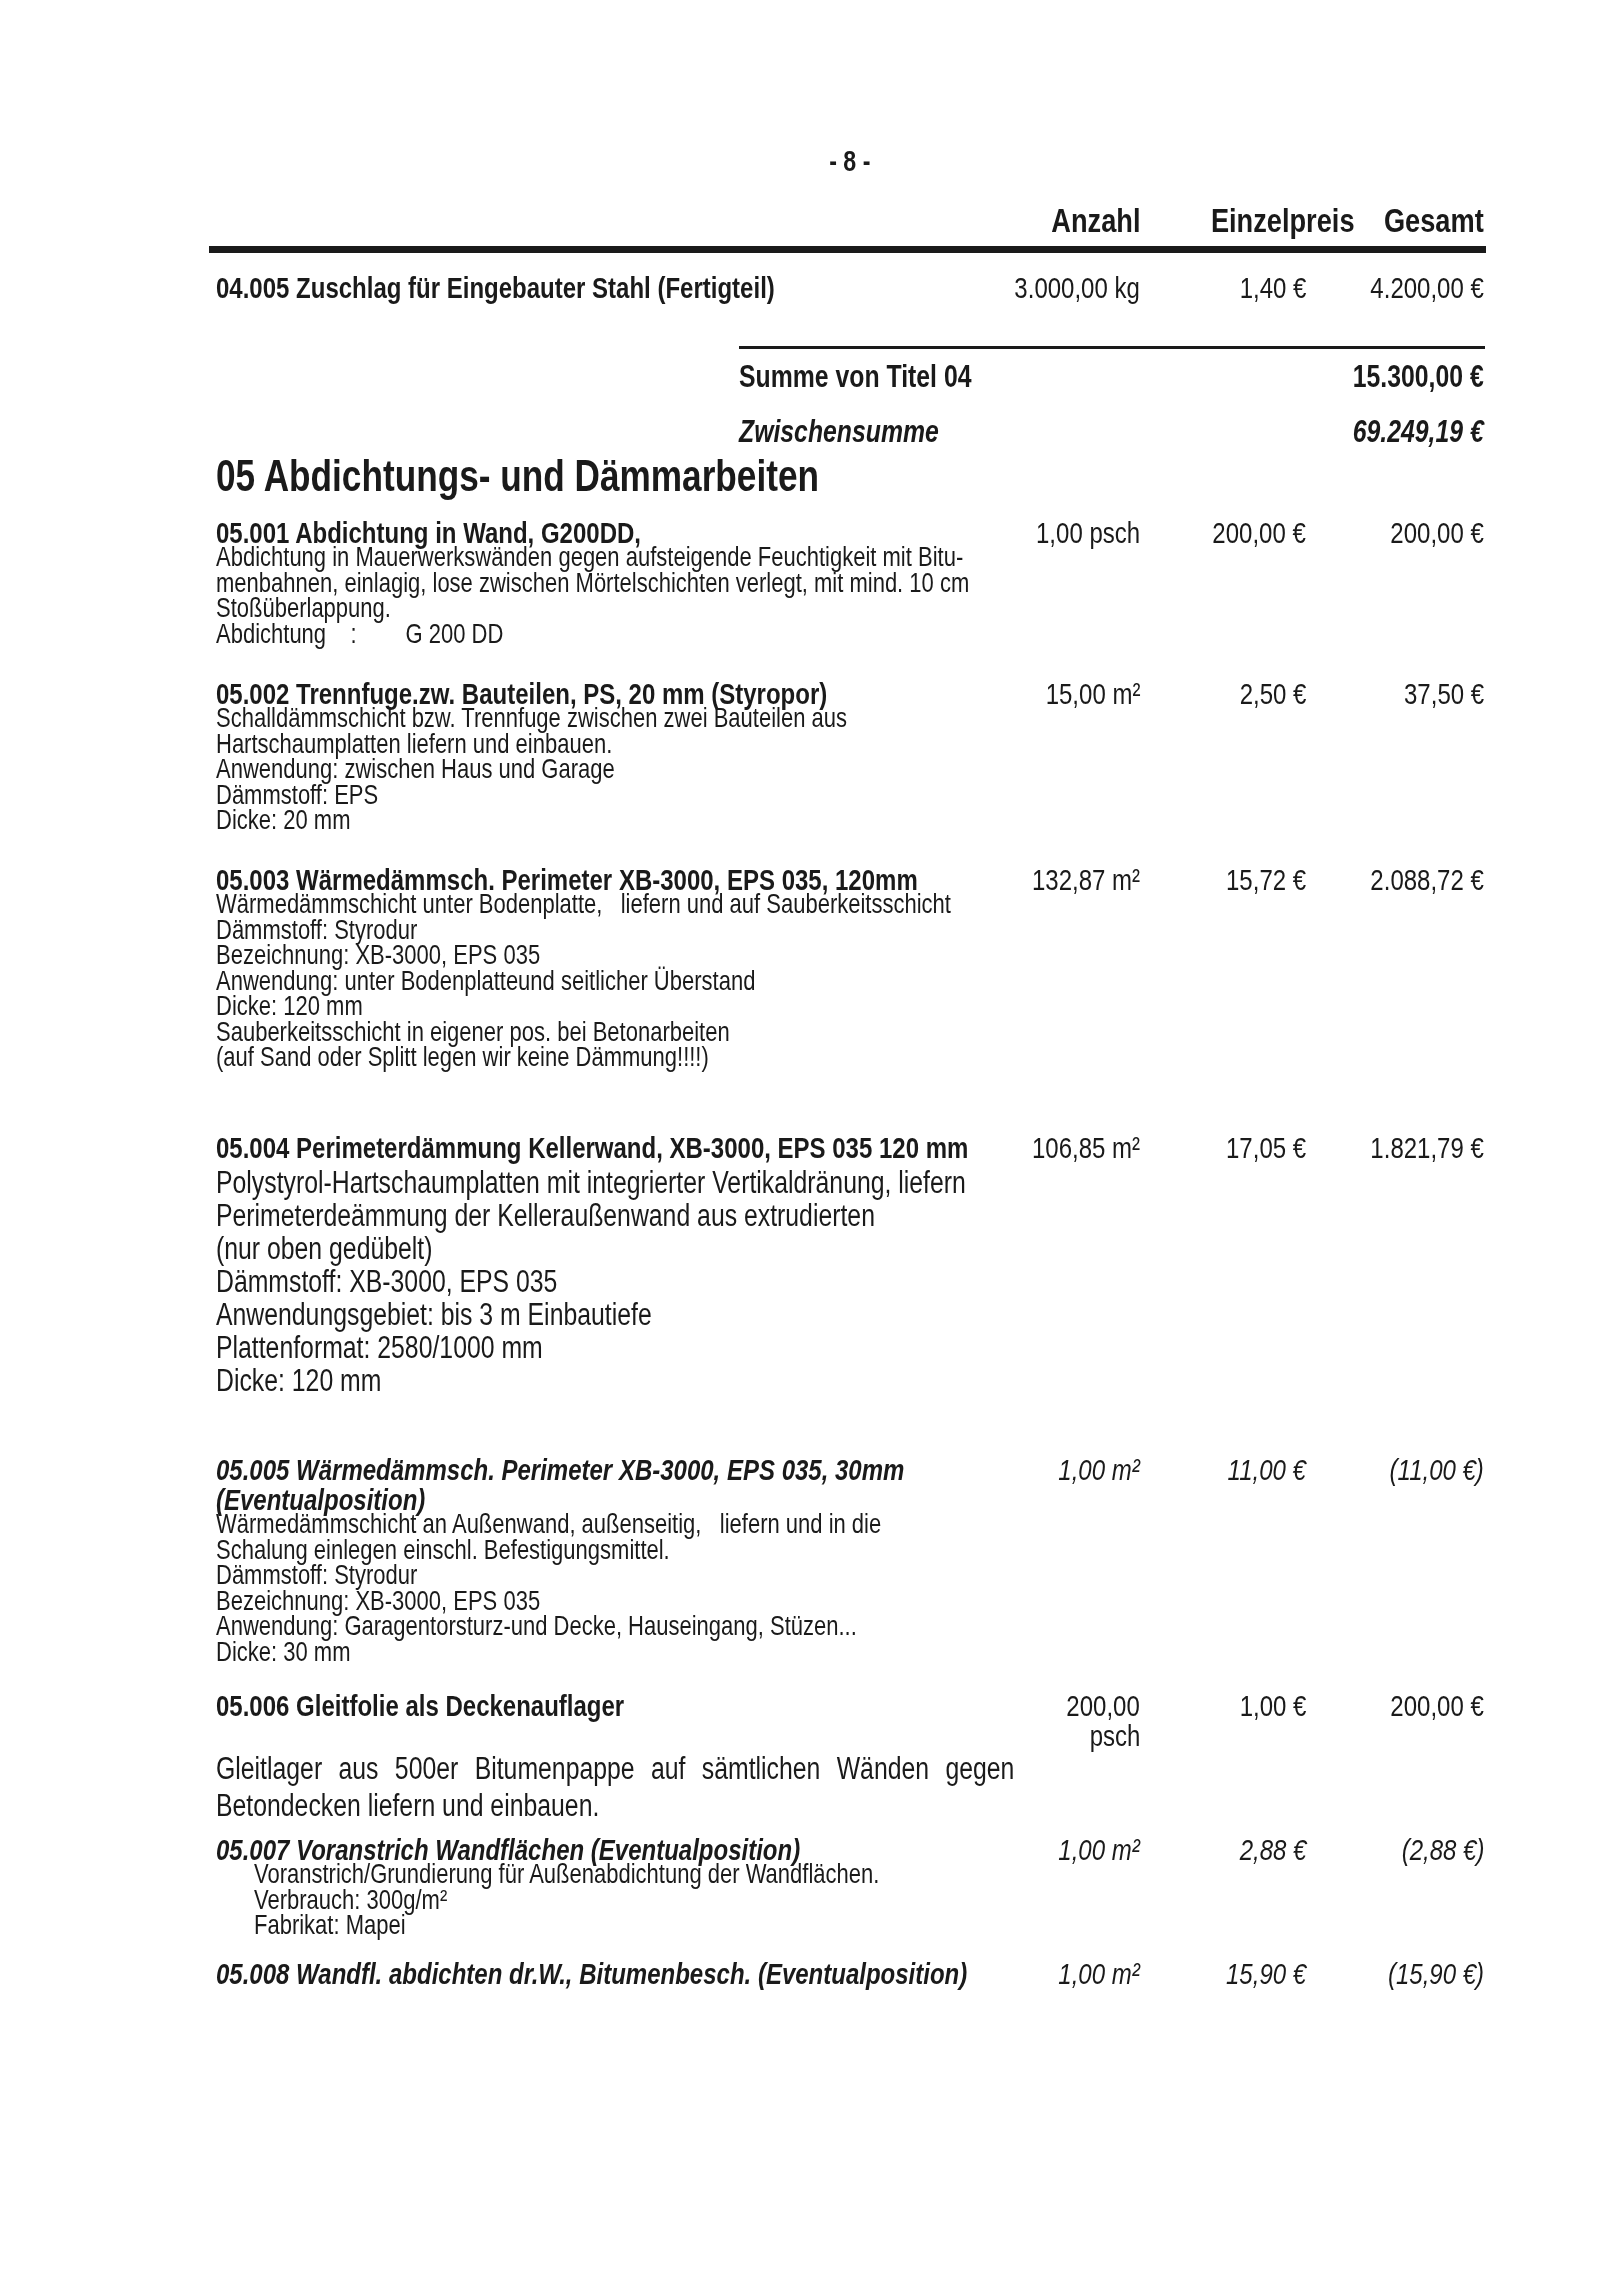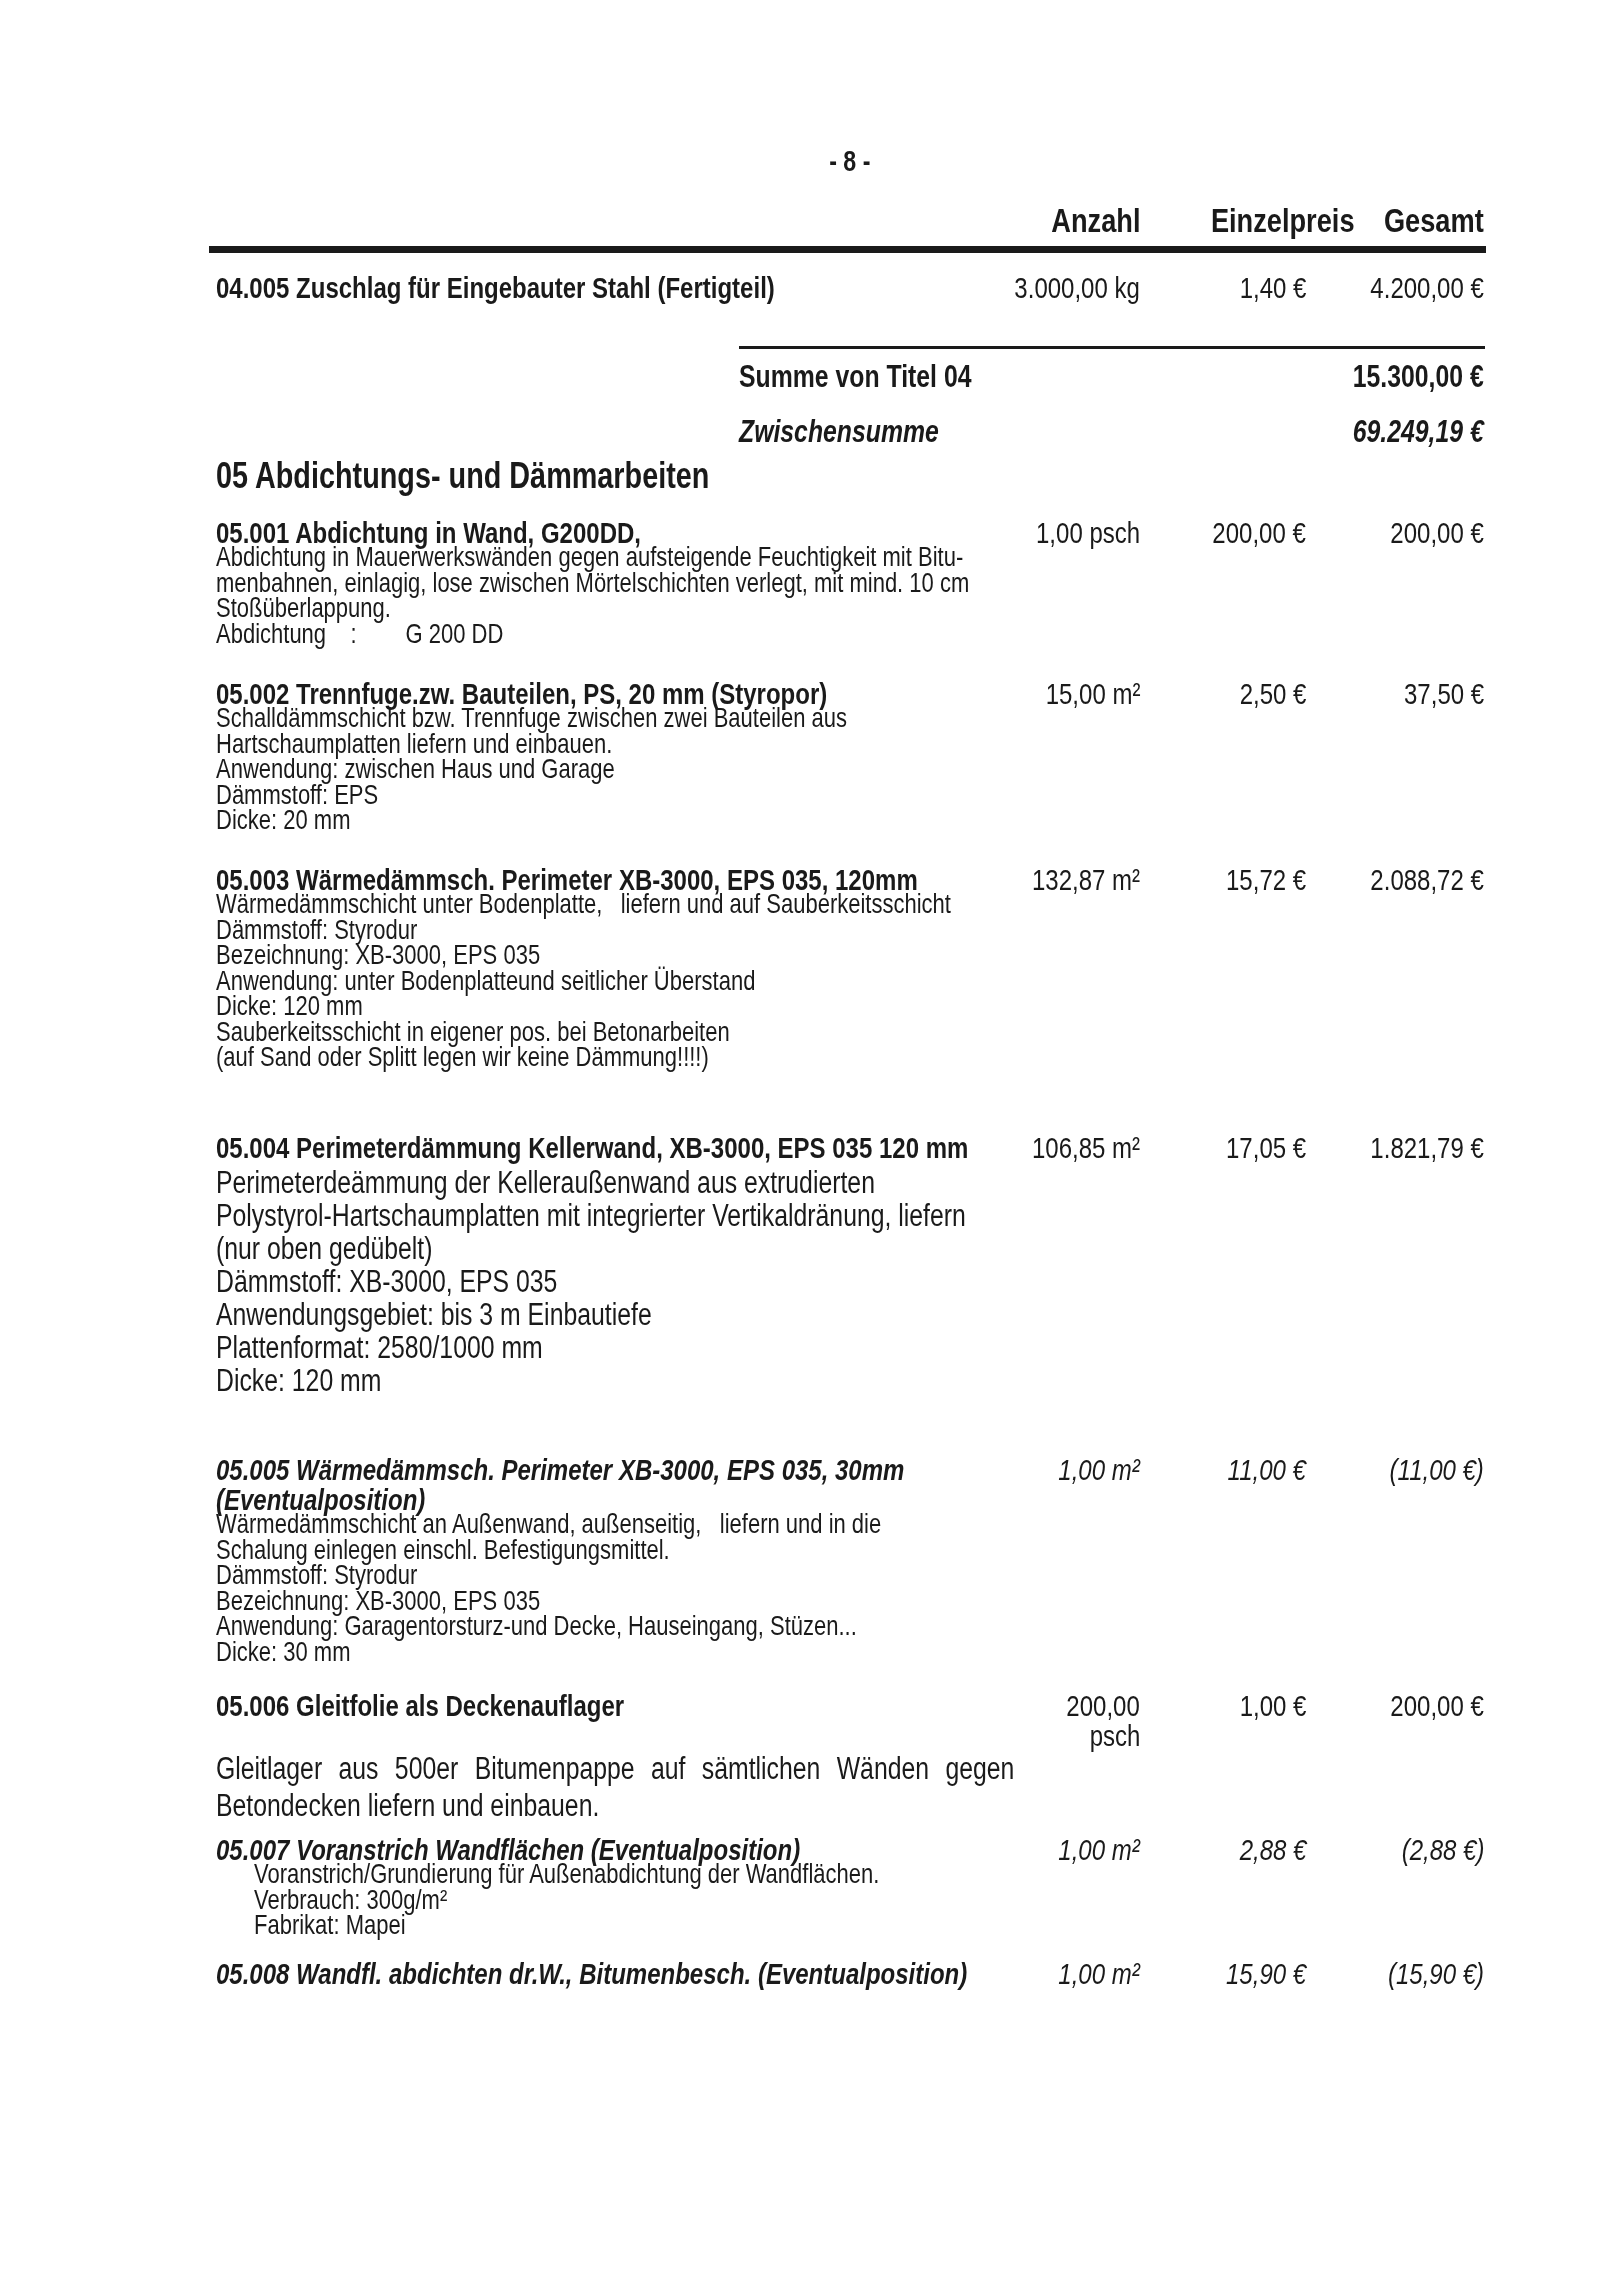--- a/index.html
+++ b/index.html
@@ -21,21 +21,21 @@
   .c-g{position:absolute;left:1104px;top:0;width:164px;text-align:right;}
   .c-a .cx,.c-e .cx,.c-g .cx{transform-origin:100% 50%;}
   .lbl{position:absolute;left:523px;top:0;}
 
   .pn{top:145px;font-size:29px;line-height:33px;}
   .hdr{top:204px;font-size:34px;line-height:33px;}
   .rule-thick{left:209px;top:246px;width:1277px;height:7.2px;background:#1a1a1a;}
   .rule-thin{left:739px;top:346px;width:746px;height:2.6px;background:#1a1a1a;}
   .sumrow{top:360px;font-size:31px;line-height:33px;}
   .subrow{top:415px;font-size:31px;line-height:33px;}
-  .headrow{top:458px;font-size:36px;line-height:35px;}
+  .headrow{top:458px;font-size:44px;line-height:35px;}
 
   .item{position:absolute;left:216px;width:1267px;}
   .item .title{position:absolute;left:0;top:0;width:877px;font-weight:bold;font-size:30px;line-height:30px;}
   .item .nums{font-size:30px;line-height:30px;}
   .item .desc{position:absolute;left:0;width:903px;font-size:27.5px;line-height:25.5px;}
   .item .desc.large{font-size:31px;line-height:33px;}
   .item .desc.large-justify{font-size:31px;line-height:37px;}
   .d-line.j .cx{width:998px;white-space:normal;text-align:justify;text-align-last:justify;}
 </style>
 </head>
@@ -150,22 +150,22 @@
     <div class="item" style="top: 1133px;">
       <div class="title">
         <div><span class="cx">05.004 Perimeterdämmung Kellerwand, XB-3000, EPS 035 120 mm</span></div>
       </div>
       <div class="c-a nums">
         <div><span class="cx">106,85 m²</span></div>
       </div>
       <div class="c-e nums"><span class="cx">17,05 €</span></div>
       <div class="c-g nums"><span class="cx">1.821,79 €</span></div>
       <div class="desc large" style="top: 33px;">
+        <div class="d-line"><span class="cx">Polystyrol-Hartschaumplatten mit integrierter Vertikaldränung, liefern</span></div>
         <div class="d-line"><span class="cx">Perimeterdeämmung der Kelleraußenwand aus extrudierten</span></div>
-        <div class="d-line"><span class="cx">Polystyrol-Hartschaumplatten mit integrierter Vertikaldränung, liefern</span></div>
         <div class="d-line"><span class="cx">(nur oben gedübelt)</span></div>
         <div class="d-line"><span class="cx">Dämmstoff: XB-3000, EPS 035</span></div>
         <div class="d-line"><span class="cx">Anwendungsgebiet: bis 3 m Einbautiefe</span></div>
         <div class="d-line"><span class="cx">Plattenformat: 2580/1000 mm</span></div>
         <div class="d-line"><span class="cx">Dicke: 120 mm</span></div>
       </div>
     </div>
     <div class="item" style="top: 1455px;">
       <div class="title em">
         <div><span class="cx">05.005 Wärmedämmsch. Perimeter XB-3000, EPS 035, 30mm</span></div>

